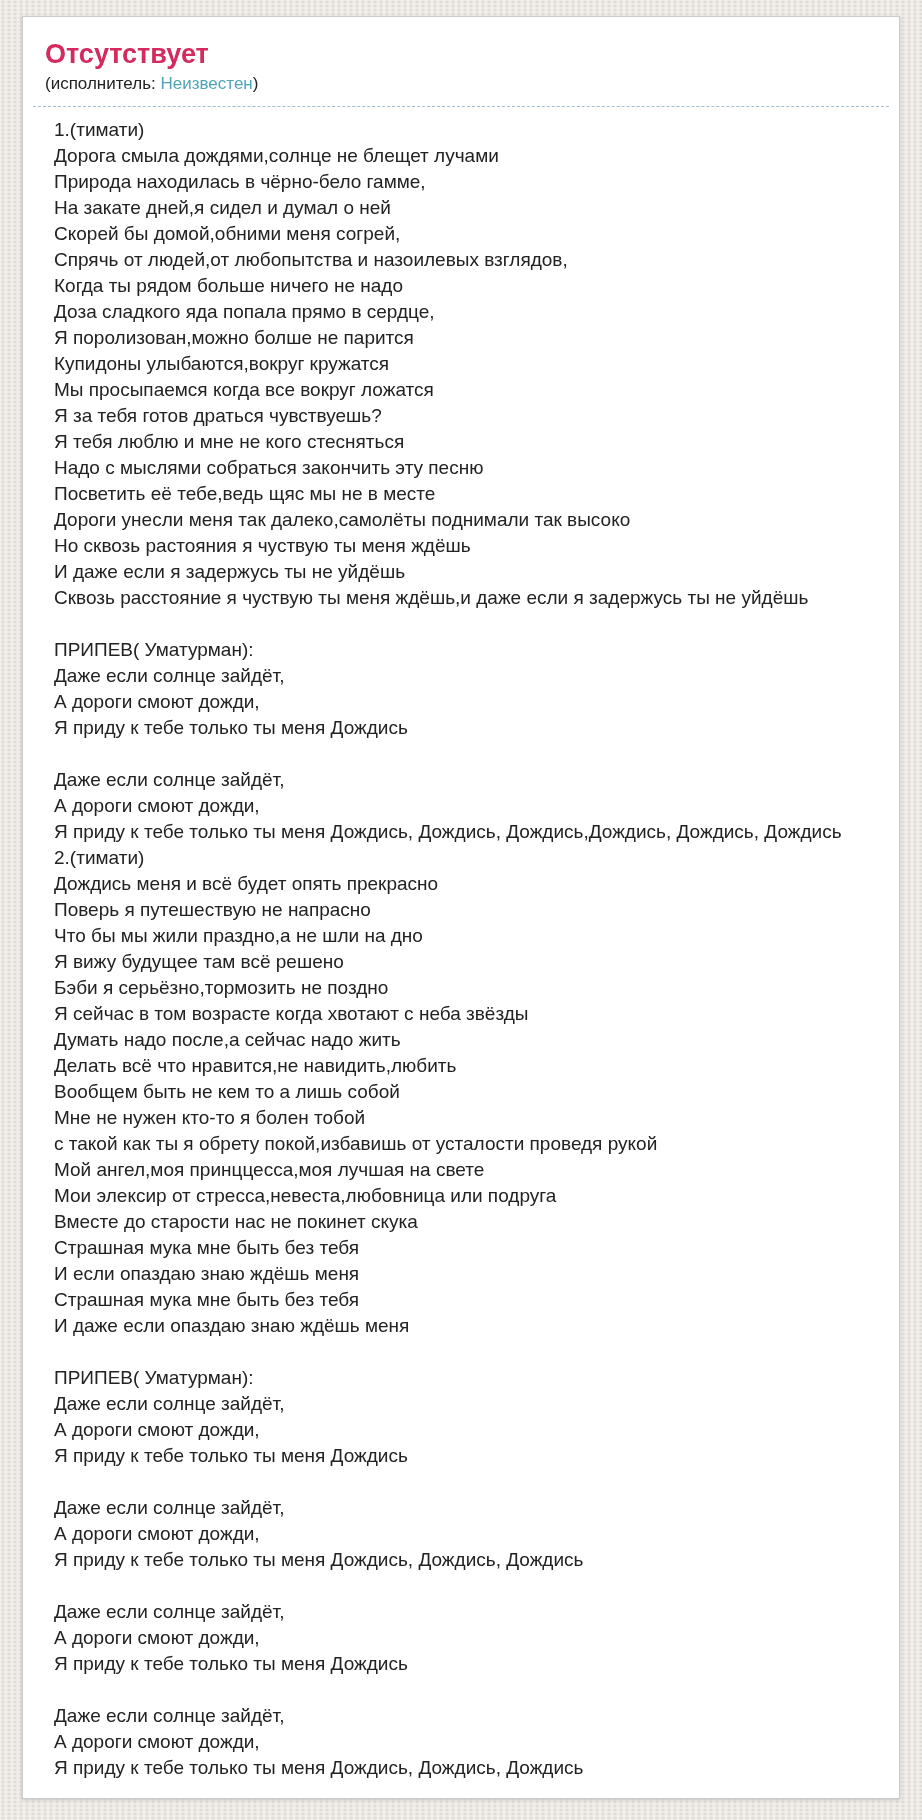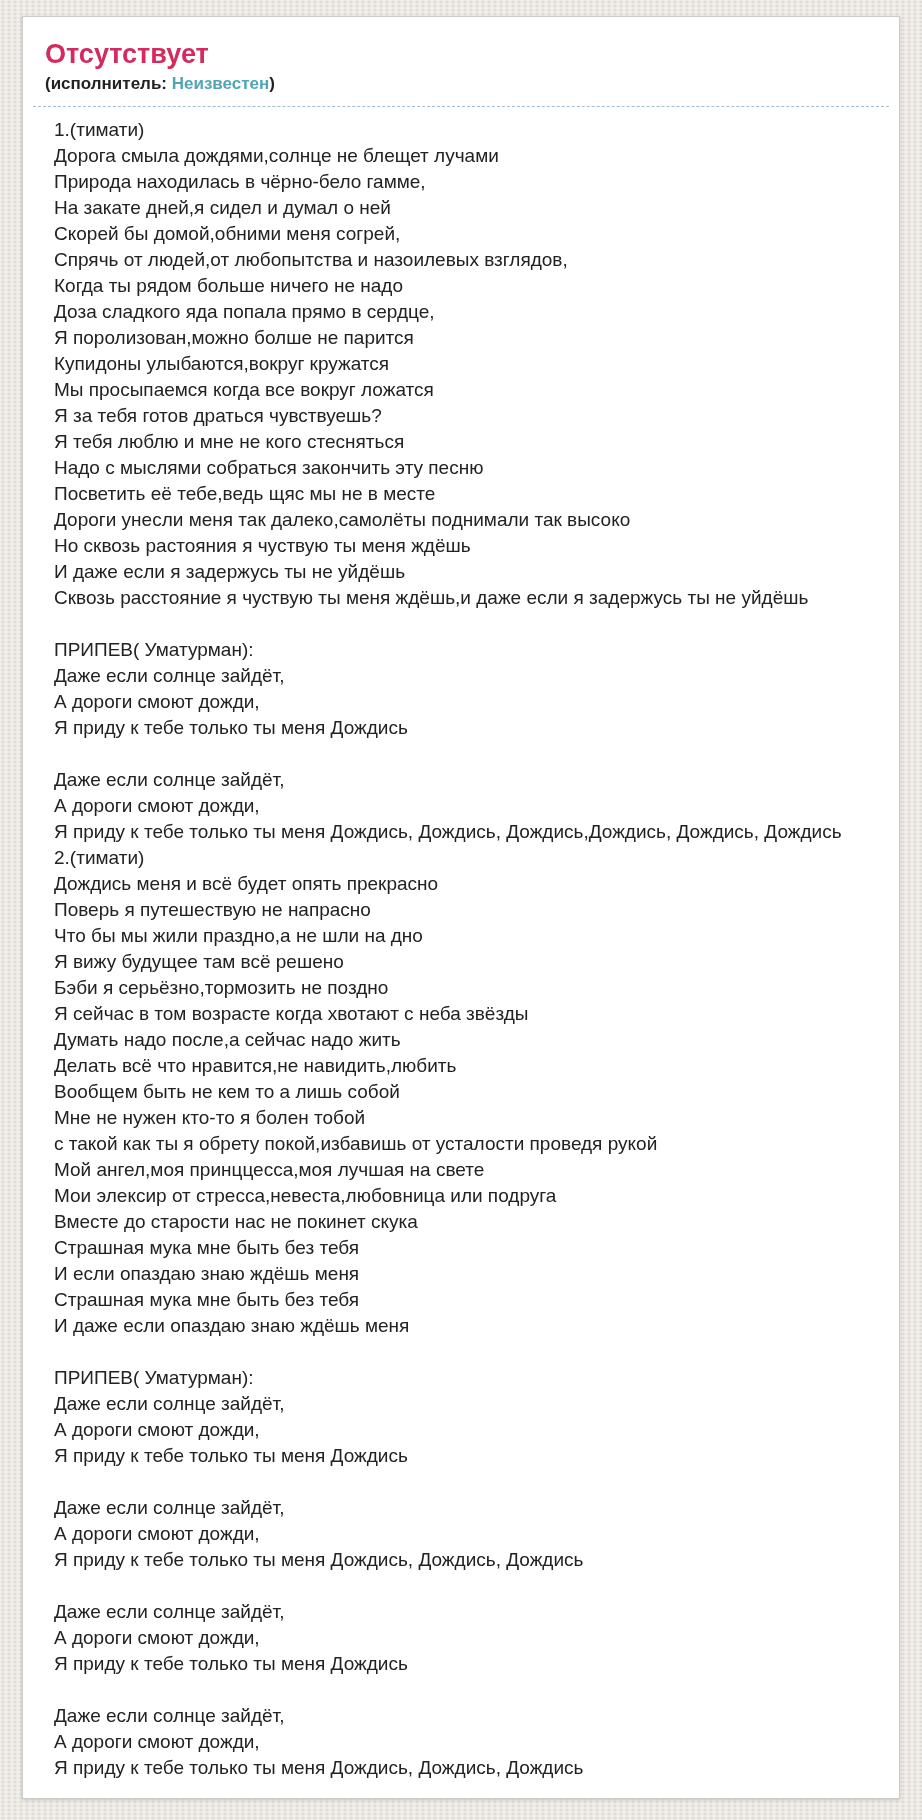--- a/index.html
+++ b/index.html
@@ -39,21 +39,20 @@
     font-weight: bold;
     color: #d42a5e;
     letter-spacing: 0px;
     line-height: 30px;
   }
   .artist-line {
     margin-top: 4px;
     font-size: 17px;
     color: #222222;
     line-height: 21px;
-    font-weight: bold;
   }
   .artist-link {
     color: #4fa5b5;
     text-decoration: none;
     cursor: pointer;
   }
   .lyrics {
     padding: 10px 21px 30px 31px;
     font-size: 19px;
     line-height: 26px;

